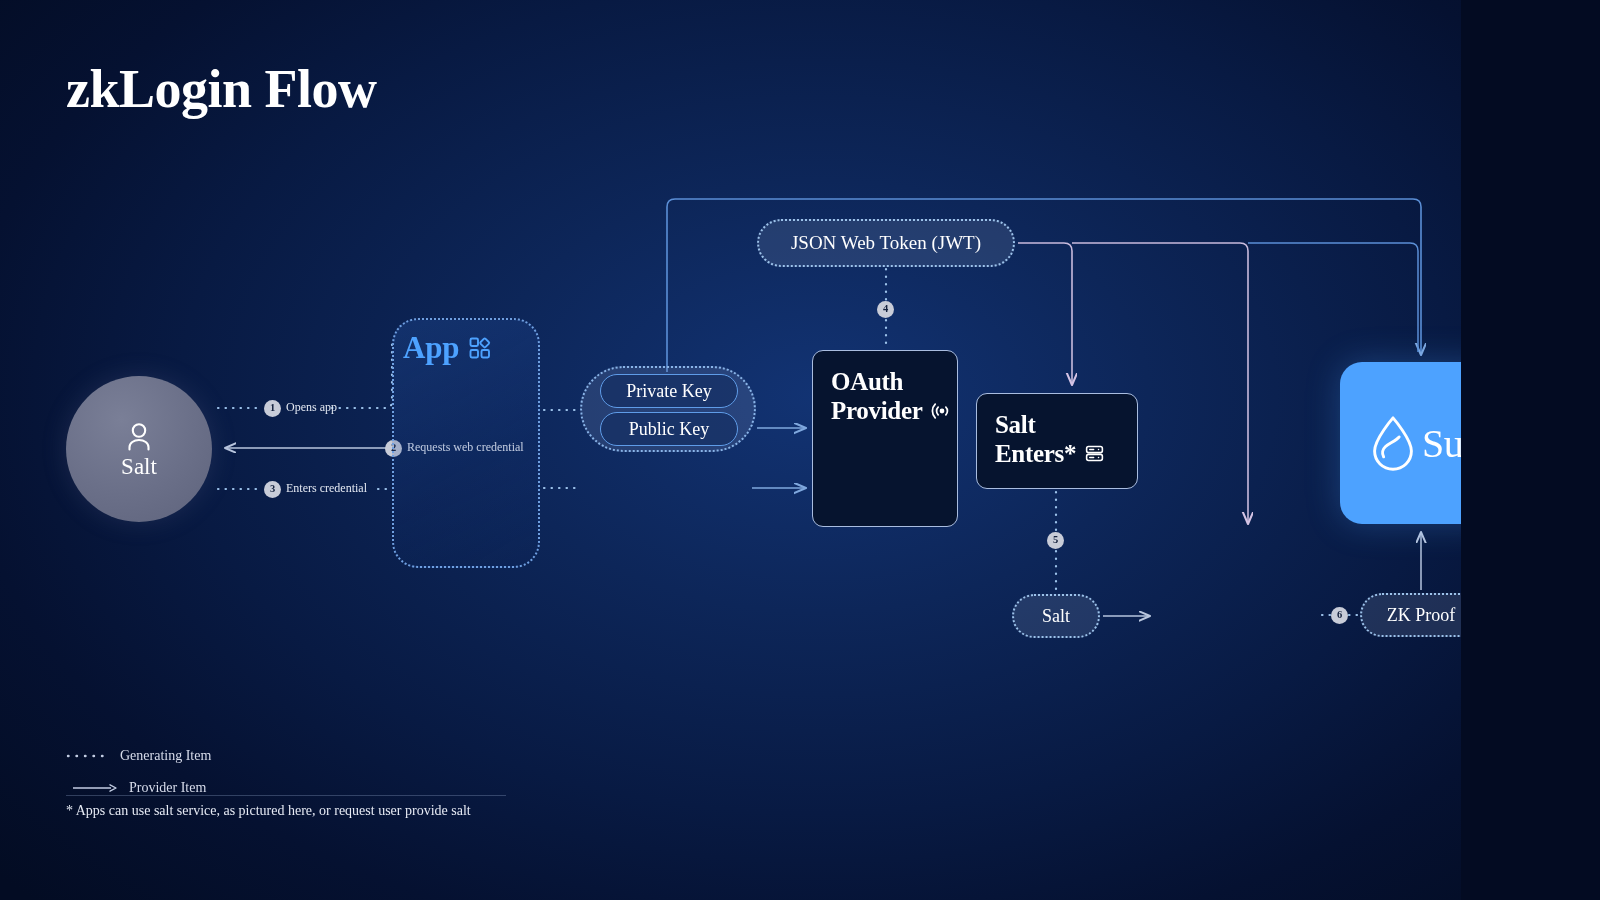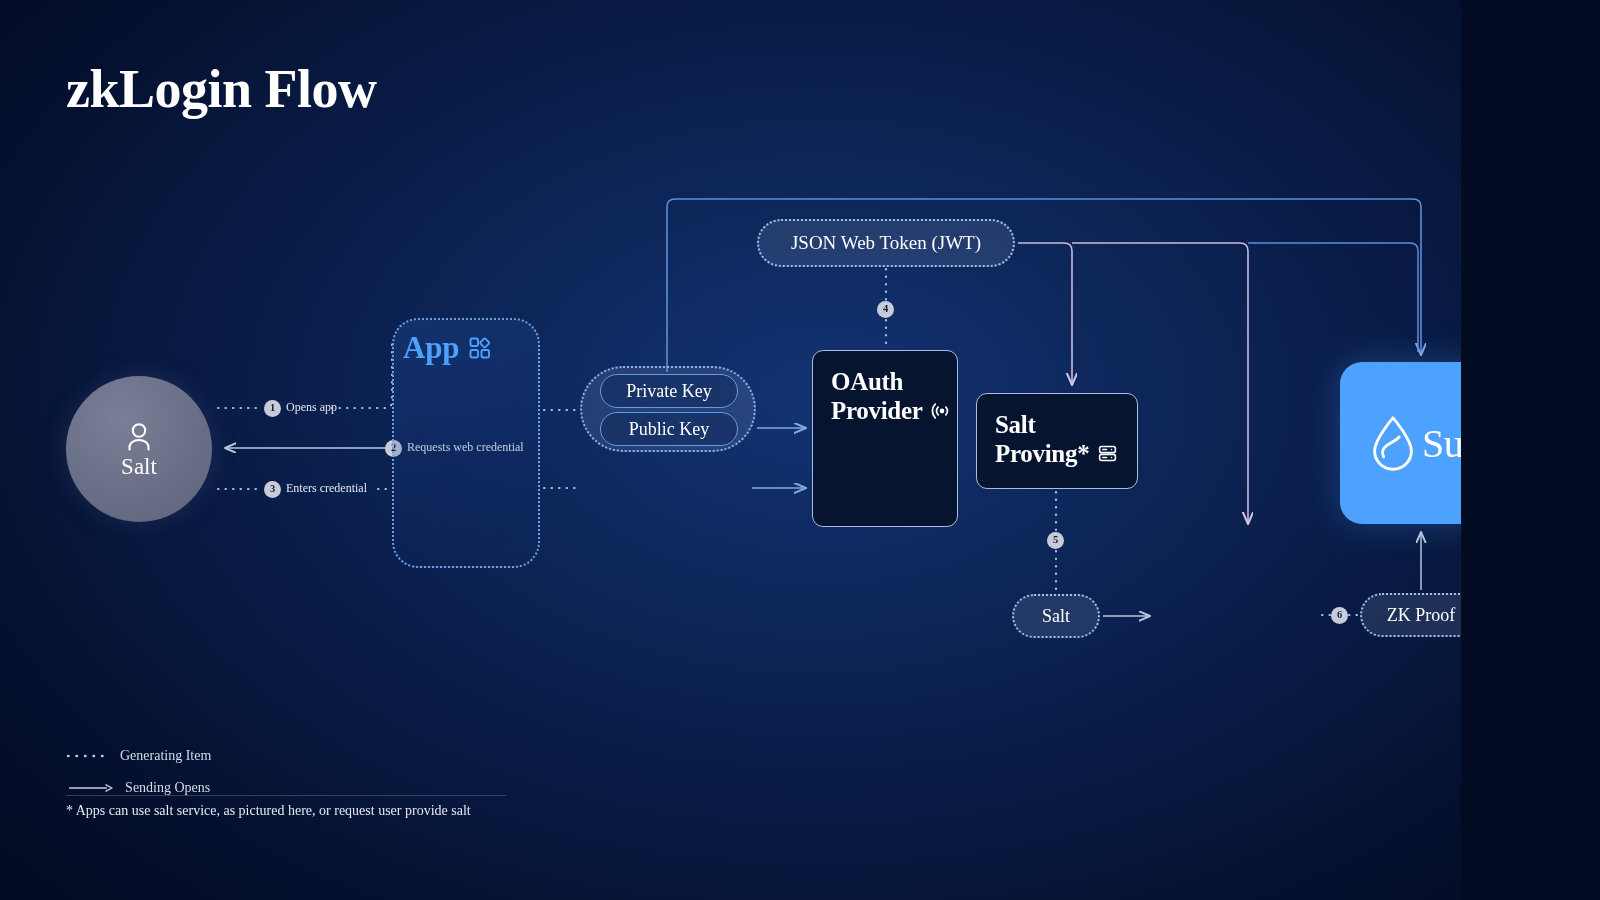--- a/index.html
+++ b/index.html
@@ -380,21 +380,21 @@
           <path d="M16.2 7.8a6 6 0 0 1 0 8.4"></path>
           <path d="M4.6 19.4a10.5 10.5 0 0 1 0-14.8"></path>
         </svg>
       </span>
     </div>
   </div>
 
   <div class="node svc salt-svc">
     <div>Salt</div>
     <div class="line2">
-      <span>Proving*</span>
+      <span>Enters*</span>
       <span>
         <svg class="inline" width="21" height="21" viewBox="0 0 24 24" fill="none" stroke="#ffffff" stroke-width="1.8" stroke-linejoin="round" stroke-linecap="round">
           <rect x="3" y="4" width="18" height="7" rx="2.2"></rect>
           <rect x="3" y="13" width="18" height="7" rx="2.2"></rect>
           <line x1="6.6" y1="7.5" x2="11" y2="7.5"></line>
           <line x1="6.6" y1="16.5" x2="11" y2="16.5"></line>
           <circle cx="16.6" cy="7.5" r="0.9" fill="#ffffff" stroke="none"></circle>
           <circle cx="16.6" cy="16.5" r="0.9" fill="#ffffff" stroke="none"></circle>
         </svg>
       </span>
@@ -429,19 +429,19 @@
       </span>
       <span>Generating Item</span>
     </div>
     <div class="lg-item">
       <span>
         <svg class="inline" width="48" height="10" viewBox="0 0 48 10">
           <path d="M2,5 L40,5" fill="none" stroke="#c3cde3" stroke-width="1.4"></path>
           <path d="M39,1.8 L45,5 L39,8.2" fill="none" stroke="#c3cde3" stroke-width="1.4" stroke-linecap="round" stroke-linejoin="round"></path>
         </svg>
       </span>
-      <span>Sending Opens</span>
+      <span>Provider Item</span>
     </div>
   </div>
   <div class="legend-rule"></div>
   <div class="footnote">* Apps can use salt service, as pictured here, or request user provide salt</div>
 
 </div>
 
 </body></html>

